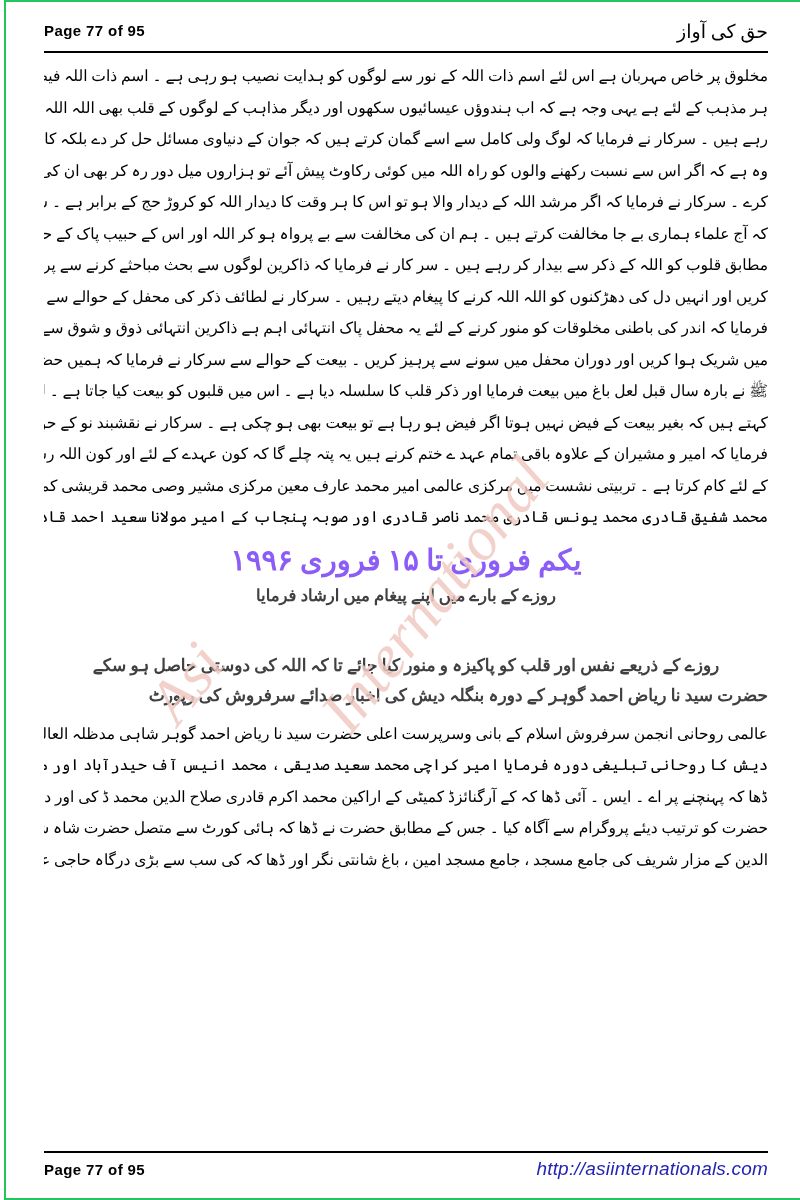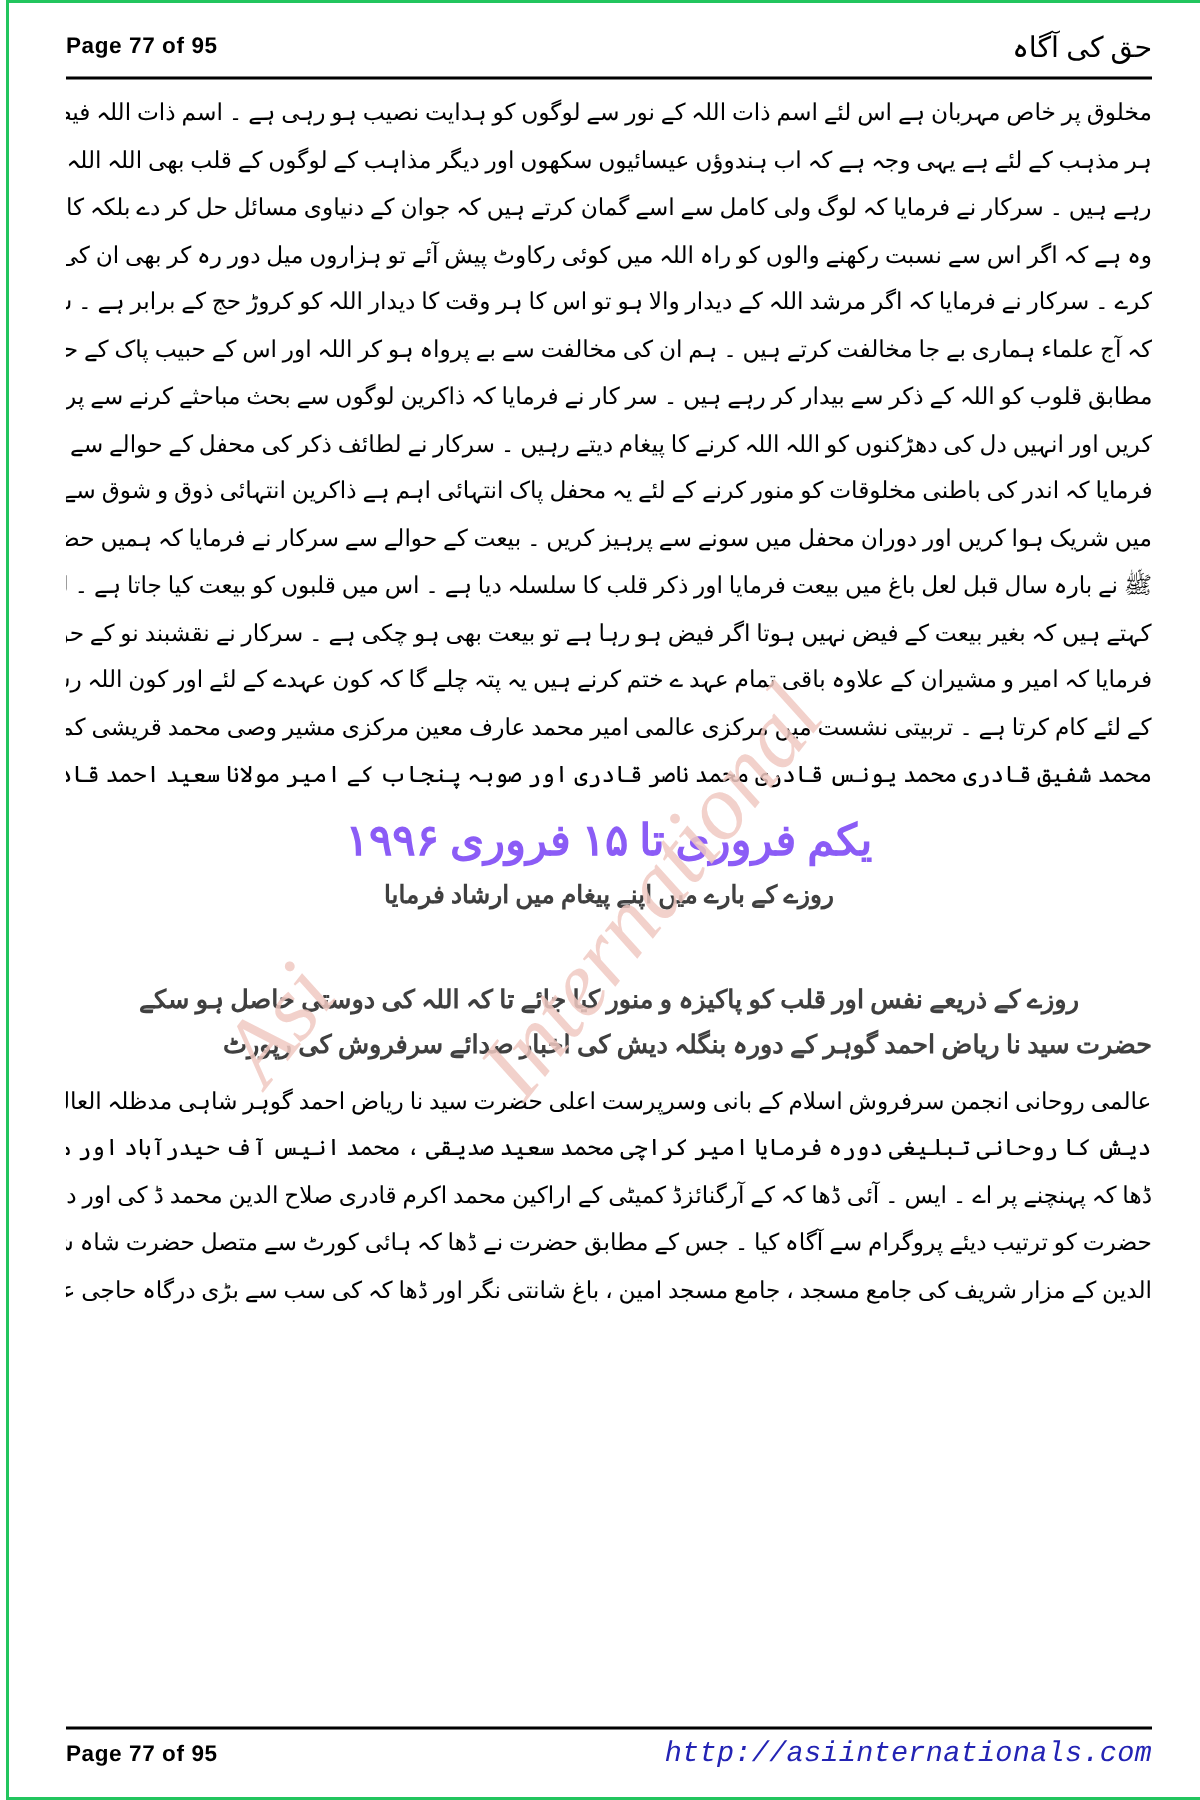--- a/index.html
+++ b/index.html
@@ -120,21 +120,21 @@
     align-items: center;
     justify-content: space-between;
   }
   .footer-page {
     font-family: "Liberation Sans", sans-serif;
     font-size: 15px;
     font-weight: 600;
     letter-spacing: .4px;
   }
   .footer-url {
-    font-family: Liberation Mono, monospace;
+    font-family: Liberation Sans, sans-serif;
     font-style: italic;
     font-size: 19px;
     color: #2323b4;
     letter-spacing: .2px;
   }
 
   
   .watermark {
     position: absolute;
     left: 0; top: 0;
@@ -164,21 +164,21 @@
   }
 </style>
 </head>
 <body>
 
 <div class="page">
   <div class="inner">
 
     <div class="header">
       <div class="page-num">Page 77  of  95</div>
-      <div class="header-title">حق کی آگاہ</div>
+      <div class="header-title">حق کی آواز</div>
     </div>
     <div class="rule"></div>
 
     <div class="body-block">
       <span class="line">مخلوق پر خاص مہربان ہے اس لئے اسم ذات اللہ کے نور سے لوگوں کو ہدایت نصیب ہو رہی ہے ۔ اسم ذات اللہ فیض والا اثر بقیہ</span>
       <span class="line">ہر مذہب کے لئے ہے یہی وجہ ہے کہ اب ہندوؤں عیسائیوں سکھوں اور دیگر مذاہب کے لوگوں کے قلب بھی اللہ اللہ میں لگ</span>
       <span class="line">رہے ہیں ۔ سرکار نے فرمایا کہ لوگ ولی کامل سے اسے گمان کرتے ہیں کہ جوان کے دنیاوی مسائل حل کر دے بلکہ کامل مرشد</span>
       <span class="line">وہ ہے کہ اگر اس سے نسبت رکھنے والوں کو راہ اللہ میں کوئی رکاوٹ پیش آئے تو ہزاروں میل دور رہ کر بھی ان کی خبر گیری اور مدد</span>
       <span class="line">کرے ۔ سرکار نے فرمایا کہ اگر مرشد اللہ کے دیدار والا ہو تو اس کا ہر وقت کا دیدار اللہ کو کروڑ حج کے برابر ہے ۔ سرکار نے فرمایا</span>
       <span class="line">کہ آج علماء ہماری بے جا مخالفت کرتے ہیں ۔ ہم ان کی مخالفت سے بے پرواہ ہو کر اللہ اور اس کے حبیب پاک کے حکم کے</span>

